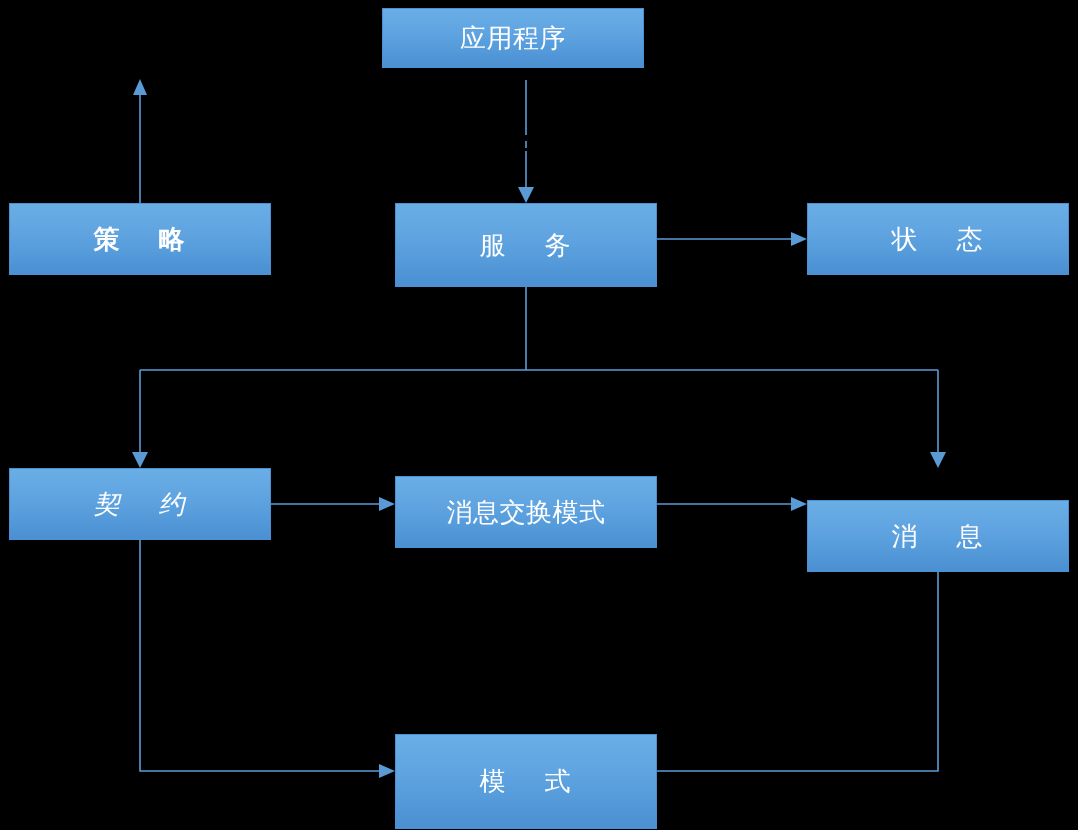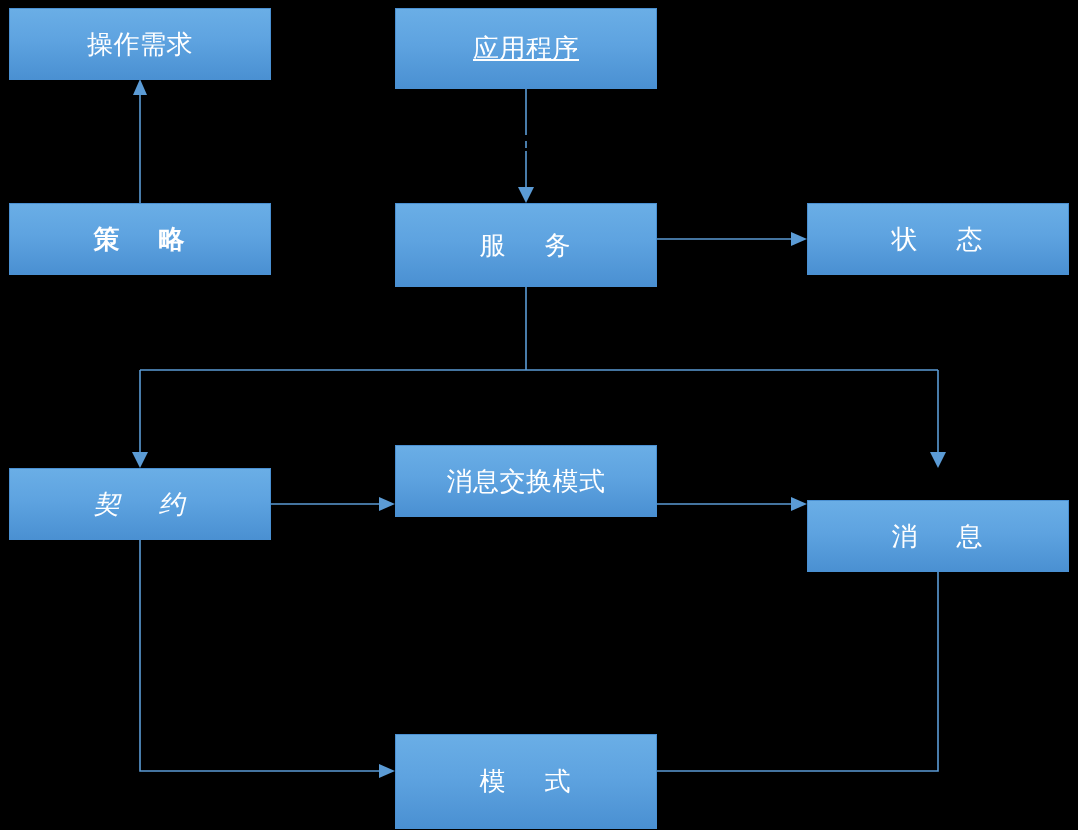--- a/index.html
+++ b/index.html
@@ -103,23 +103,22 @@
       <path class="edge-line" d="M 140 540 L 140 771 L 382 771"></path>
       <polygon class="edge-head" points="395,771 379,764 379,778"></polygon>
     </g>
 
     <g>
       <path class="edge-line" d="M 657 771 L 938 771 L 938 553"></path>
       <polygon class="edge-head" points="938,540 930,556 946,556"></polygon>
     </g>
   </svg>
 
-  <div class="node" style="left: 9px; top: 8px; width: 262px; height: 72px; font-size: 26px;">操作需求</div>
-  <div class="node" style="left: 395px; top: 8px; width: 262px; height: 81px; font-size: 26px; text-decoration: underline;">应用程序</div>
+  <div class="node" style="left: 382px; top: 8px; width: 262px; height: 60px; font-size: 26px;">应用程序</div>
   <div class="node wide-space" style="left: 9px; top: 203px; width: 262px; height: 72px; font-size: 26px; font-weight: bold;">策    略</div>
   <div class="node wide-space" style="left: 395px; top: 203px; width: 262px; height: 84px; font-size: 26px;">服    务</div>
   <div class="node wide-space" style="left: 807px; top: 203px; width: 262px; height: 72px; font-size: 26px; text-align: right;">状    态</div>
   <div class="node wide-space" style="left: 9px; top: 468px; width: 262px; height: 72px; font-size: 26px; font-style: italic;">契    约</div>
-  <div class="node" style="left: 395px; top: 445px; width: 262px; height: 72px; font-size: 26px;">消息交换模式</div>
+  <div class="node" style="left: 395px; top: 476px; width: 262px; height: 72px; font-size: 26px;">消息交换模式</div>
   <div class="node wide-space" style="left: 807px; top: 468px; width: 262px; height: 72px; font-size: 26px; margin-top: 32px;">消    息</div>
   <div class="node wide-space" style="left: 395px; top: 734px; width: 262px; height: 95px; font-size: 26px;">模    式</div>
 
 </div>
 
 </body></html>

